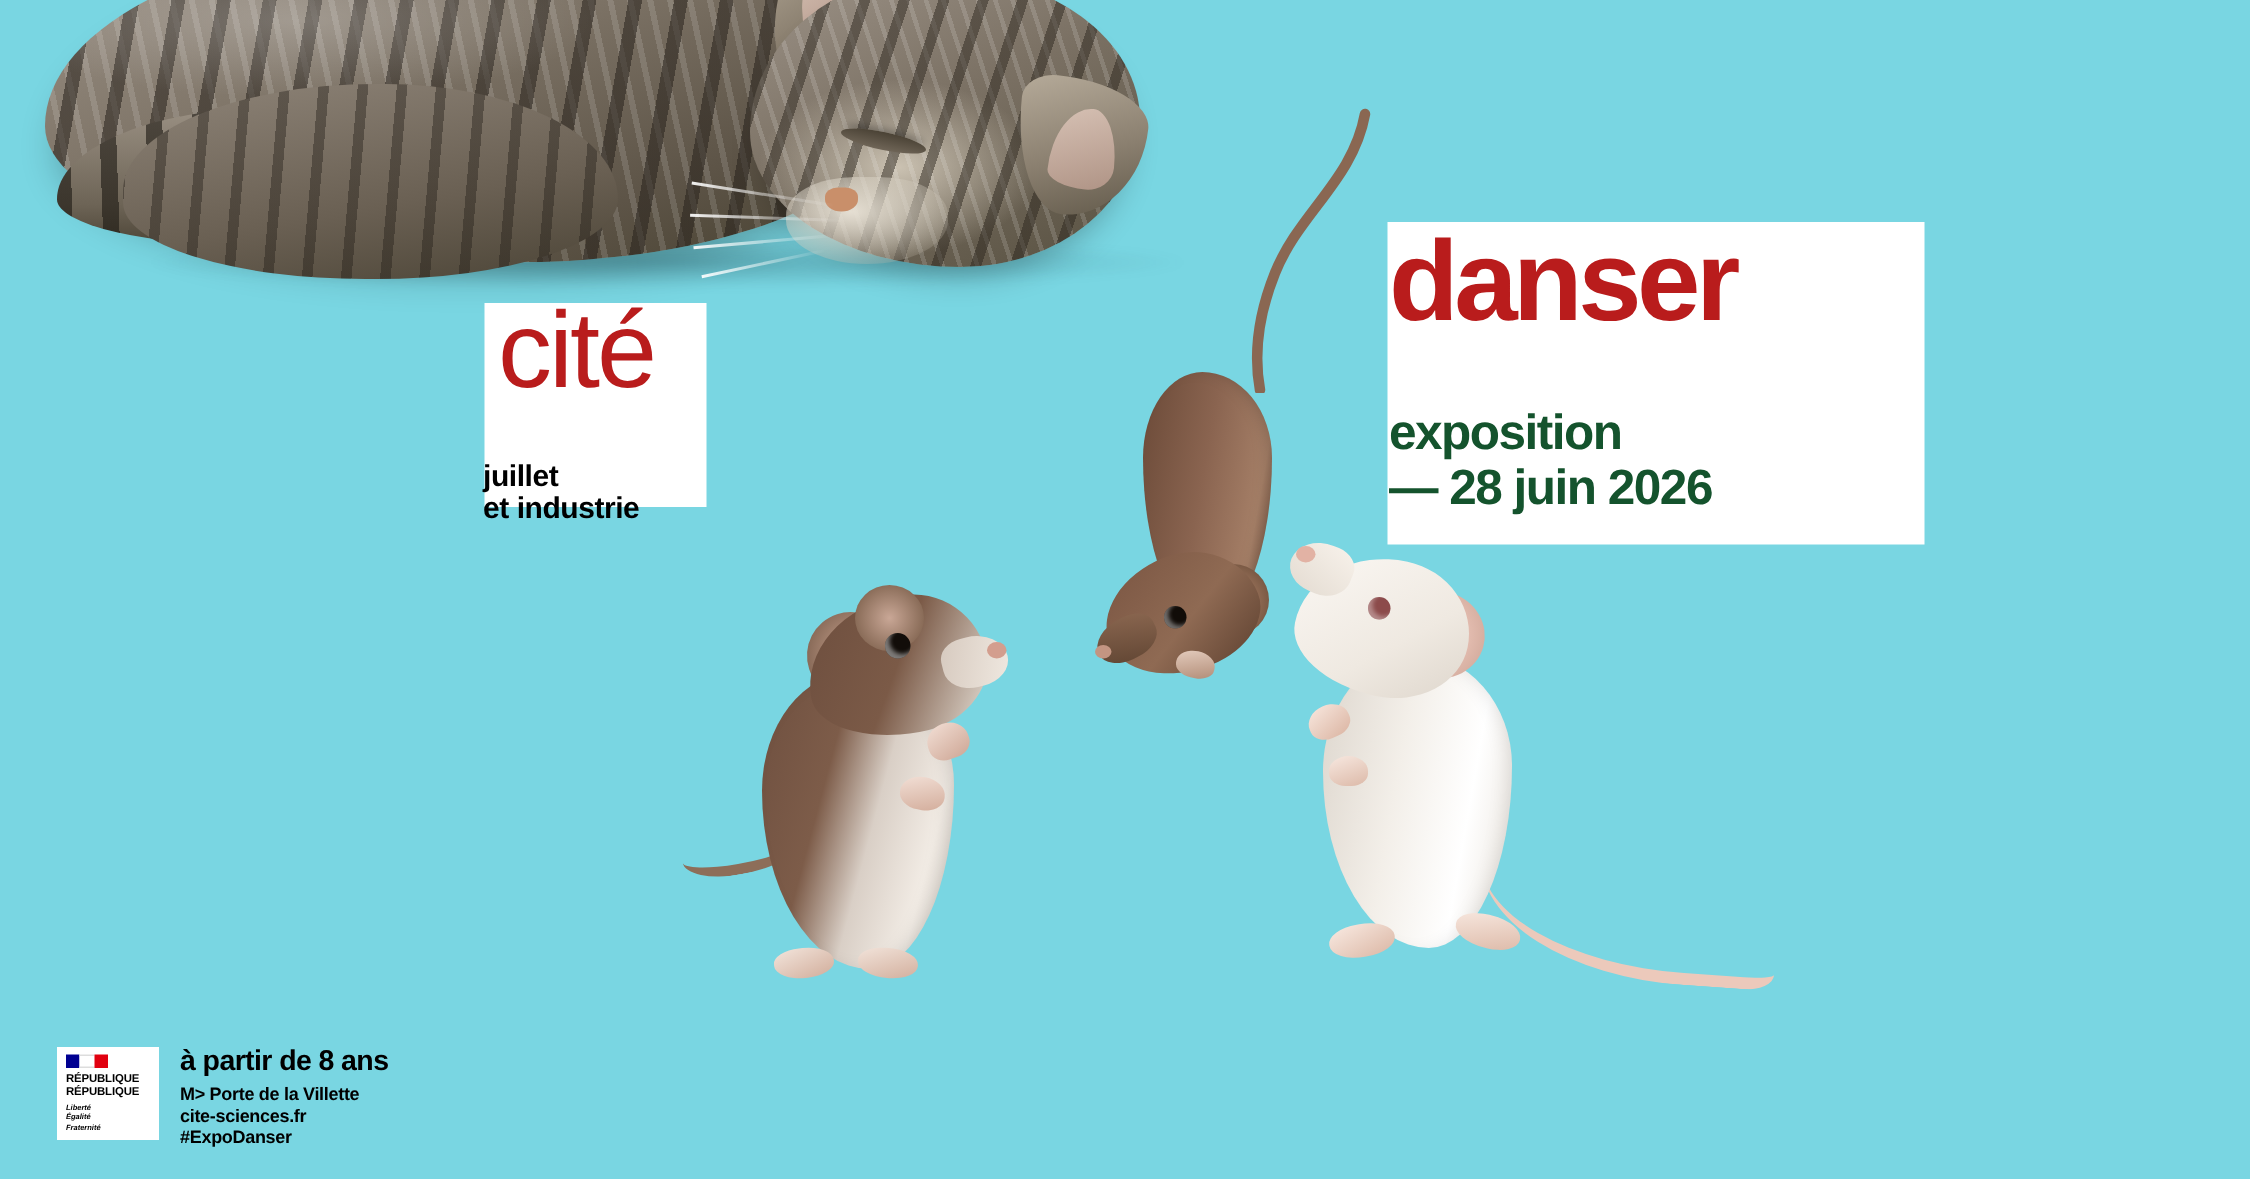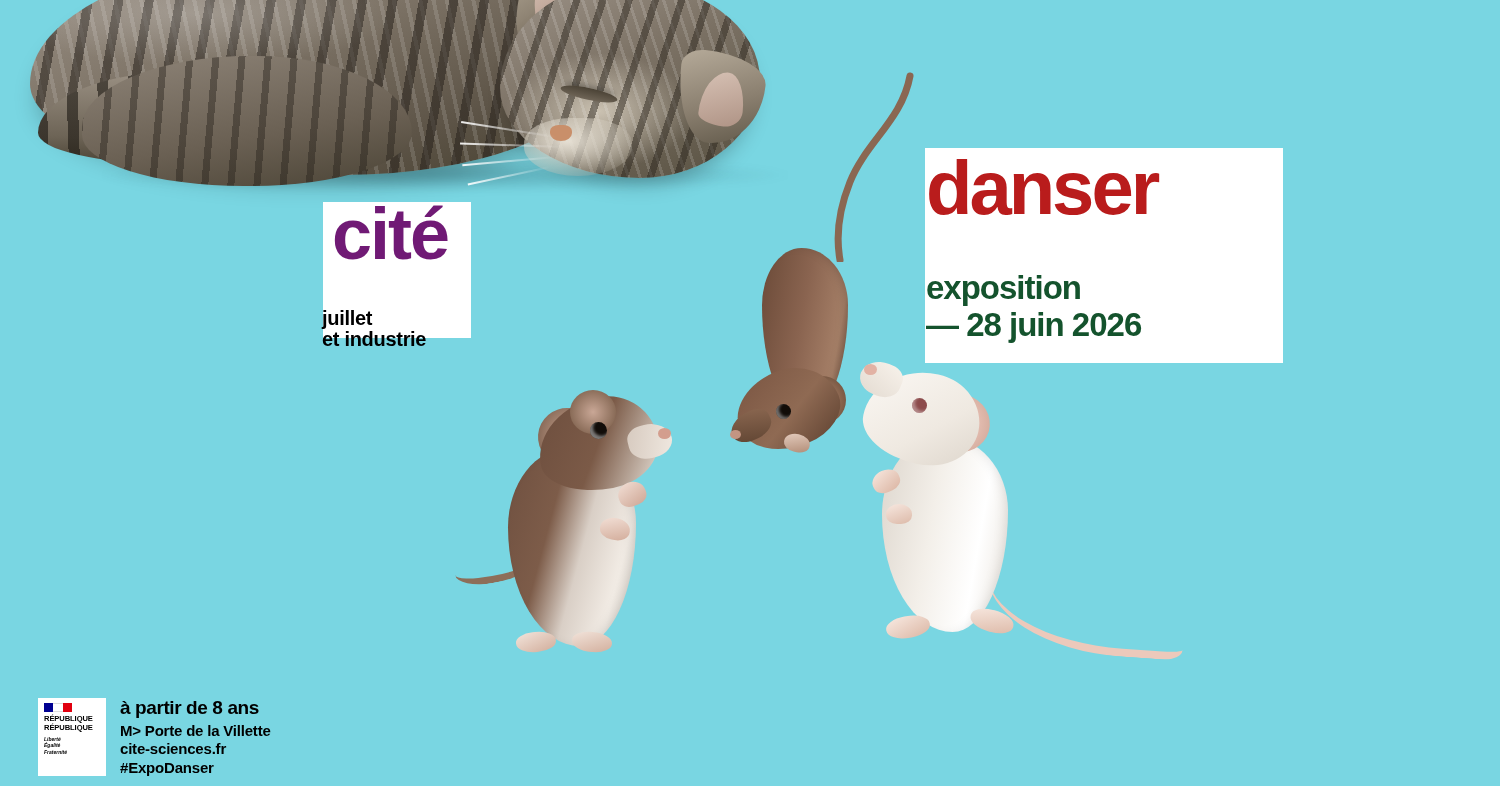--- a/index.html
+++ b/index.html
@@ -270,22 +270,22 @@
   }
 
   
   .cite-box {
     position: absolute; left: 323px; top: 202px;
     width: 148px; height: 136px;
     background: #ffffff;
   }
   .cite-word {
     position: absolute; left: 332px; top: 198px;
-    font-size: 72px; font-weight: 700; letter-spacing: -2px;
-    color: #701a75; line-height: 1;
+    font-size: 72px; font-weight: 400; letter-spacing: -2px;
+    color: #b91c1c; line-height: 1;
   }
   .cite-sub {
     position: absolute; left: 322px; top: 308px;
     font-size: 20px; font-weight: 700; line-height: 1.06;
     color: #000; letter-spacing: -.3px;
   }
 
   .danser-box {
     position: absolute; left: 925px; top: 148px;
     width: 358px; height: 215px;
@@ -300,34 +300,34 @@
     position: absolute; left: 926px; top: 270px;
     font-size: 33px; font-weight: 700; line-height: 1.11;
     color: #14532d; letter-spacing: -1px;
   }
 
   
   .footer { position: absolute; left: 0; top: 688px; width: 1500px; height: 98px; }
 
   .rf-logo {
     position: absolute; left: 38px; top: 10px;
-    width: 68px; height: 78px; background: #fff;
+    width: 68px; height: 62px; background: #fff;
     padding: 5px 6px; text-align: left;
   }
   .rf-flag { display: flex; width: 28px; height: 9px; margin-bottom: 3px; }
   .rf-flag i { flex: 1; display: block; }
   .rf-flag .b { background: #000091; }
   .rf-flag .w { background: #fff; border-top: 1px solid #ddd; border-bottom: 1px solid #ddd; }
   .rf-flag .r { background: #e1000f; }
   .rf-name { font-size: 7.6px; font-weight: 700; line-height: 1.16; color: #000; letter-spacing: -.1px; }
   .rf-motto { margin-top: 3px; font-size: 5px; font-style: italic; font-weight: 700; line-height: 1.32; color: #000; }
 
   .info-col { position: absolute; left: 120px; top: 10px; color: #000; }
   .info-age { font-size: 19px; font-weight: 700; letter-spacing: -.4px; line-height: 1; margin-bottom: 5px; }
-  .info-line { font-size: 15px; font-weight: 700; line-height: 1.22; letter-spacing: -.2px; }
+  .info-line { font-size: 12px; font-weight: 700; line-height: 1.22; letter-spacing: -.2px; }
 </style>
 </head>
 <body>
 
 <div id="poster">
 
   <div class="cat-wrap">
     <div class="cat-shadow"></div>
     <div class="cat-body"></div>
     <div class="cat-tail"></div>

